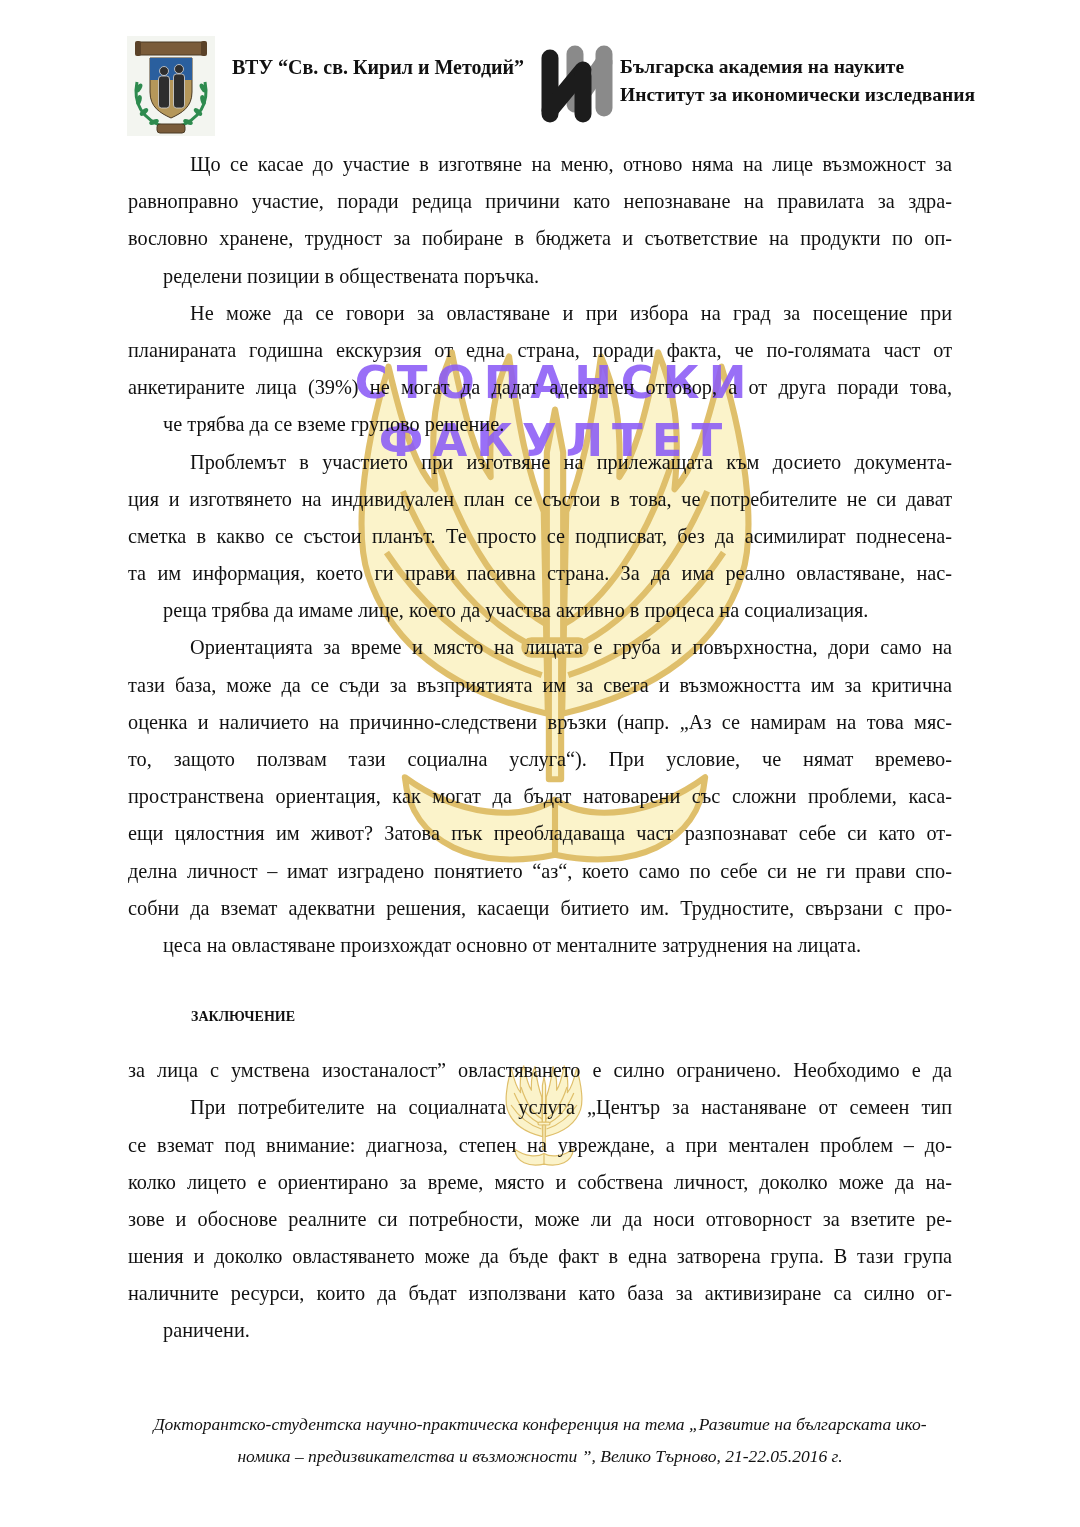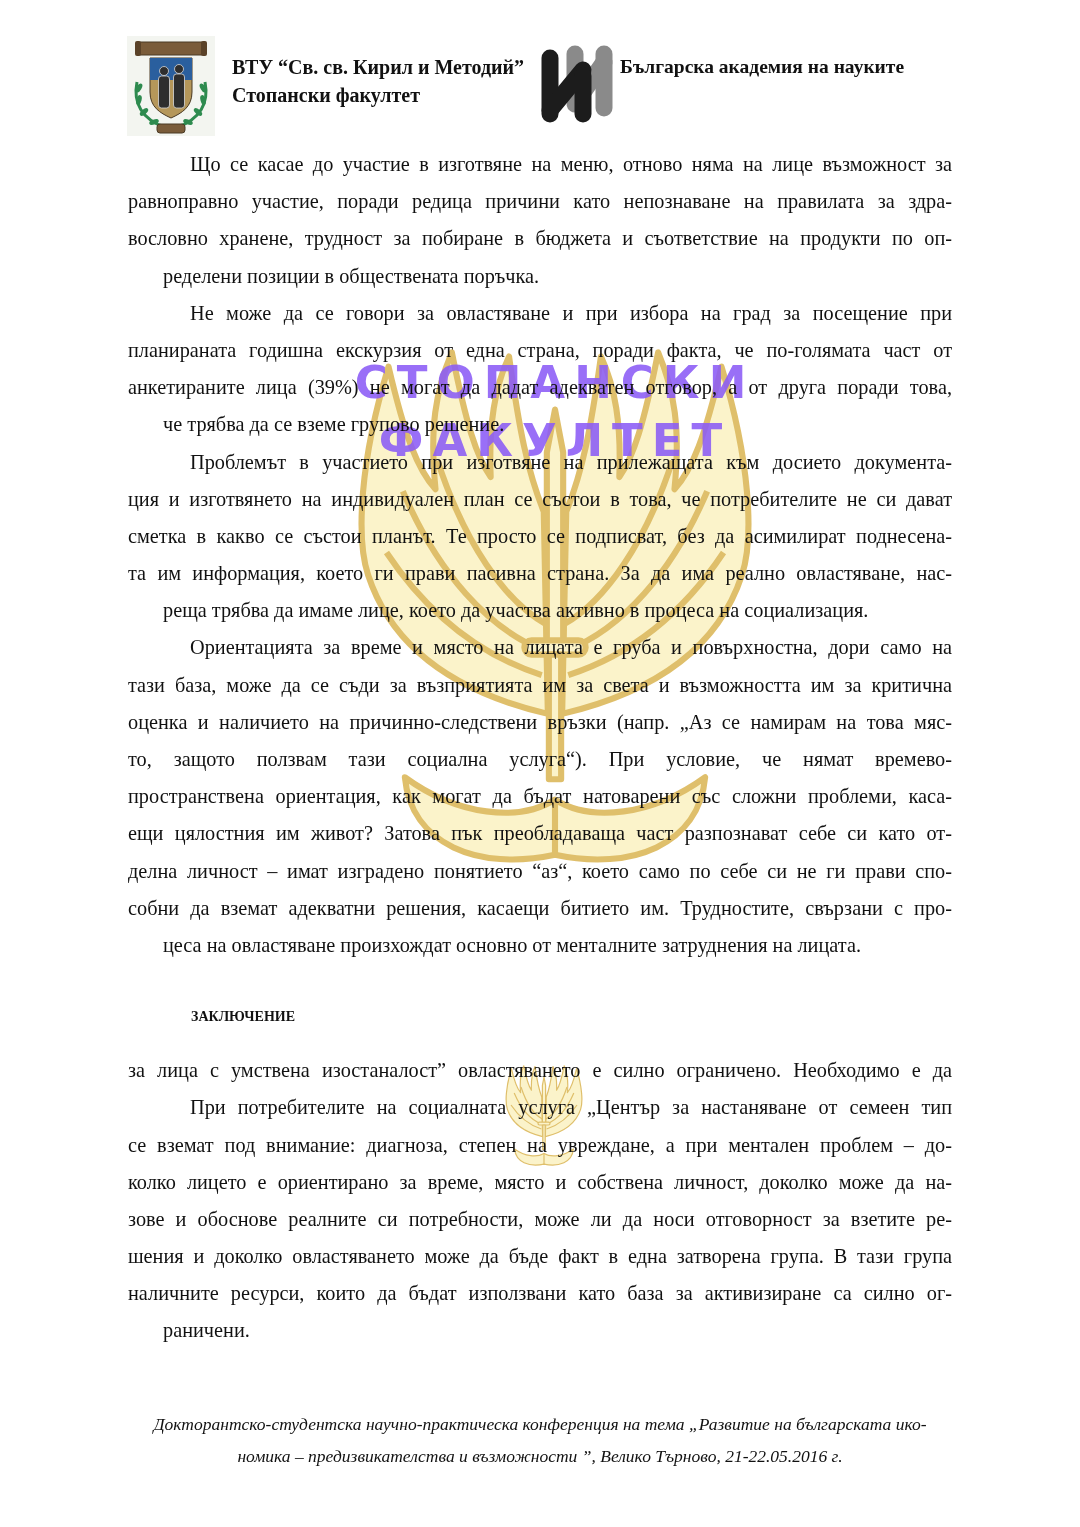--- a/index.html
+++ b/index.html
@@ -96,36 +96,36 @@
     <path d="M23 22 h42 v34 c0 15 -10 21 -21 26 c-11 -5 -21 -11 -21 -26 Z" fill="#b5975a" stroke="#4a3a24"></path>
     <path d="M23 22 h42 v22 h-42 Z" fill="#2a5f9e"></path>
     <circle cx="37" cy="35" r="4.5" fill="#2e2e2e" stroke="#d8d8d8" stroke-width="0.8"></circle>
     <rect x="31.5" y="40" width="11" height="32" rx="3" fill="#2e2e2e" stroke="#d8d8d8" stroke-width="0.8"></rect>
     <circle cx="52" cy="33" r="4.5" fill="#2e2e2e" stroke="#d8d8d8" stroke-width="0.8"></circle>
     <rect x="46.5" y="38" width="11" height="34" rx="3" fill="#2e2e2e" stroke="#d8d8d8" stroke-width="0.8"></rect>
     <rect x="30" y="88" width="28" height="9" rx="3" fill="#7a5c3a" stroke="#4a3a24"></rect>
   </svg>
   <div class="header-left-text">
     <div>ВТУ “Св. св. Кирил и Методий”</div>
-    <div>Стопански факултет</div>
   </div>
   <svg class="logo-bas" viewBox="0 0 82 84">
     <g stroke="#8a8a8a" stroke-width="17" stroke-linecap="round" fill="none">
       <path d="M38 12 V58"></path>
       <path d="M38 62 L67 20"></path>
       <path d="M67 12 V66"></path>
     </g>
     <g stroke="#1c1c1c" stroke-width="17" stroke-linecap="round" fill="none">
       <path d="M13 16 V72"></path>
       <path d="M13 68 L46 28"></path>
       <path d="M46 34 V72"></path>
     </g>
   </svg>
   <div class="header-right-text">
     <div>Българска академия на науките</div>
+    <div>Институт за икономически изследвания</div>
   </div>
 </div>
 
 <div class="body-text">
     <div class="line first">Що се касае до участие в изготвяне на меню, отново няма на лице възможност за</div>
     <div class="line">равноправно участие, поради редица причини като непознаване на правилата за здра-</div>
     <div class="line">вословно хранене, трудност за побиране в бюджета и съответствие на продукти по оп-</div>
     <div class="line last">ределени позиции в обществената поръчка.</div>
     <div class="line first">Не може да се говори за овластяване и при избора на град за посещение при</div>
     <div class="line">планираната годишна екскурзия от една страна, поради факта, че по-голямата част от</div>

